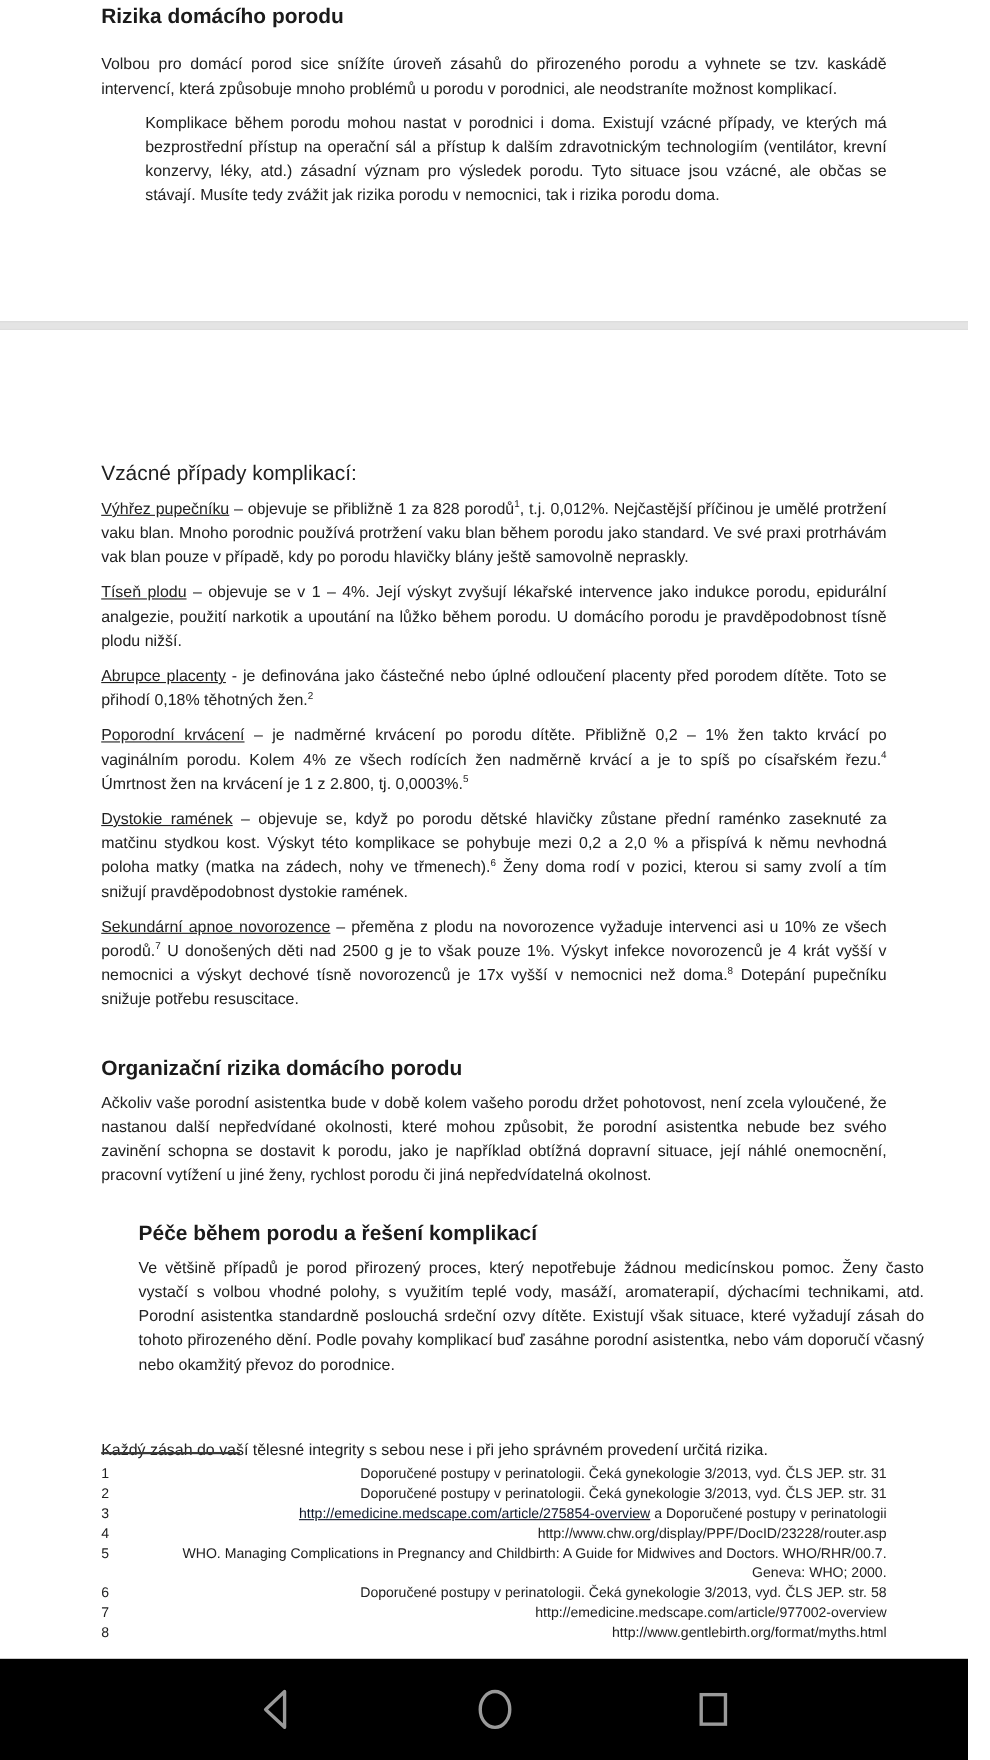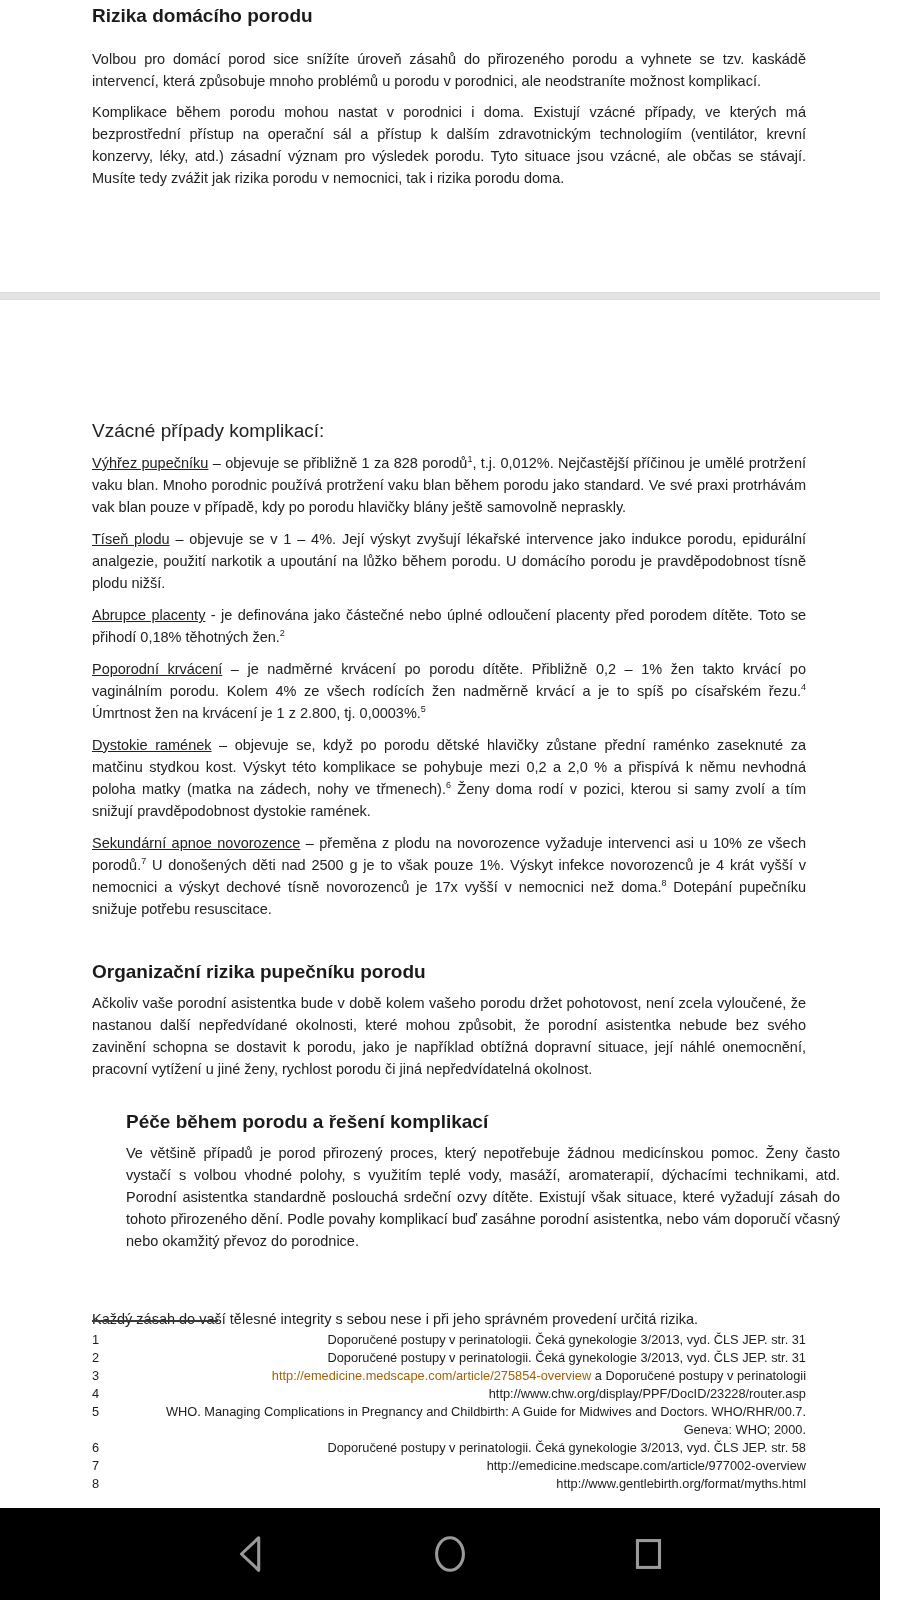--- a/index.html
+++ b/index.html
@@ -2,35 +2,35 @@
 <html><head>
 <meta charset="utf-8">
 <style>
   html,body{margin:0;padding:0;background:#ffffff;}
   .canvas{position:relative;width:880px;height:1600px;background:#ffffff;overflow:hidden;
           font-family:"Liberation Sans",sans-serif;color:#212121;}
   .sec{position:absolute;left:92px;width:714px;}
   h1,h2{font-size:19px;line-height:24px;font-weight:bold;color:#1b1b1b;margin:0;}
   p{font-size:14.5px;line-height:22px;margin:0;text-align:justify;color:#212121;}
   .gap-20{margin-top:20px;}
-  .gap-9{margin-top:9px;}
+  .gap-9{margin-top:9px;margin-left:40px;}
   .gap-8{margin-top:8px;}
   .comp{margin-top:10px;}
   .comp:first-of-type{margin-top:10px;}
   .term{text-decoration:underline;}
   sup{font-size:9px;line-height:0;vertical-align:super;}
   .rare-label{font-size:19px;line-height:22px;}
   .page-band{position:absolute;left:0;top:292px;width:900px;height:8px;background:#e4e4e4;
              border-top:1px solid #dadada;border-bottom:1px solid #dedede;box-sizing:border-box;}
   
   .fn-sep{width:126px;border-top:2px solid #3a3a3a;margin:0 0 9px 0;}
   .fn-row{display:flex;font-size:12.8px;line-height:18px;color:#212121;}
   .fn-num{width:25px;flex:none;}
   .fn-body{flex:1;text-align:right;}
-  .fn-link{color:#a16207;}
+  .fn-link{color:#0f172a;text-decoration:underline;}
   
   .navbar{position:absolute;left:0;top:1508px;width:900px;height:92px;background:#000000;
           display:flex;align-items:center;justify-content:center;gap:150px;}
   .nav-btn{width:48px;height:48px;display:flex;align-items:center;justify-content:center;cursor:pointer;}
   .nav-btn svg{display:block;}
 </style>
 </head>
 <body>
 
 <div class="canvas">
@@ -54,21 +54,21 @@
 
 
     <p class="comp"><span class="term">Poporodní krvácení</span><span> – je nadměrné krvácení po porodu dítěte. Přibližně 0,2 – 1% žen takto krvácí po vaginálním porodu. Kolem 4% ze všech rodících žen nadměrně krvácí a je to spíš po císařském řezu.</span><sup>4</sup><span> Úmrtnost žen na krvácení je 1 z 2.800, tj. 0,0003%.</span><sup>5</sup></p>
 
     <p class="comp"><span class="term">Dystokie ramének</span><span> – objevuje se, když po porodu dětské hlavičky zůstane přední raménko zaseknuté za matčinu stydkou kost. Výskyt této komplikace se pohybuje mezi 0,2 a 2,0 % a přispívá k němu nevhodná poloha matky (matka na zádech, nohy ve třmenech).</span><sup>6</sup><span> Ženy doma rodí v pozici, kterou si samy zvolí a tím snižují pravděpodobnost dystokie ramének.</span></p>
 
     <p class="comp"><span class="term">Sekundární apnoe novorozence</span><span> – přeměna z plodu na novorozence vyžaduje intervenci asi u 10% ze všech porodů.</span><sup>7</sup><span> U donošených děti nad 2500 g je to však pouze 1%. Výskyt infekce novorozenců je 4 krát vyšší v nemocnici a výskyt dechové tísně novorozenců je 17x vyšší v nemocnici než doma.</span><sup>8</sup><span> Dotepání pupečníku snižuje potřebu resuscitace.</span></p>
   </div>
 
   <div class="sec" style="top:960px;">
-    <h2>Organizační rizika pupečníku porodu</h2>
+    <h2>Organizační rizika domácího porodu</h2>
     <p class="gap-8">Ačkoliv vaše porodní asistentka bude v době kolem vašeho porodu držet pohotovost, není zcela vyloučené, že nastanou další nepředvídané okolnosti, které mohou způsobit, že porodní asistentka nebude bez svého zavinění schopna se dostavit k porodu, jako je například obtížná dopravní situace, její náhlé onemocnění, pracovní vytížení u jiné ženy, rychlost porodu či jiná nepředvídatelná okolnost.</p>
   </div>
 
   <div class="sec" style="top:1110px;margin-left:34px;">
     <h2>Péče během porodu a řešení komplikací</h2>
     <p class="gap-8">Ve většině případů je porod přirozený proces, který nepotřebuje žádnou medicínskou pomoc. Ženy často vystačí s volbou vhodné polohy, s využitím teplé vody, masáží, aromaterapií, dýchacími technikami, atd. Porodní asistentka standardně poslouchá srdeční ozvy dítěte. Existují však situace, které vyžadují zásah do tohoto přirozeného dění. Podle povahy komplikací buď zasáhne porodní asistentka, nebo vám doporučí včasný nebo okamžitý převoz do porodnice.</p>
   </div>
 
   <div class="sec" style="top:1308px;">
     <p>Každý zásah do vaší tělesné integrity s sebou nese i při jeho správném provedení určitá rizika.</p>

